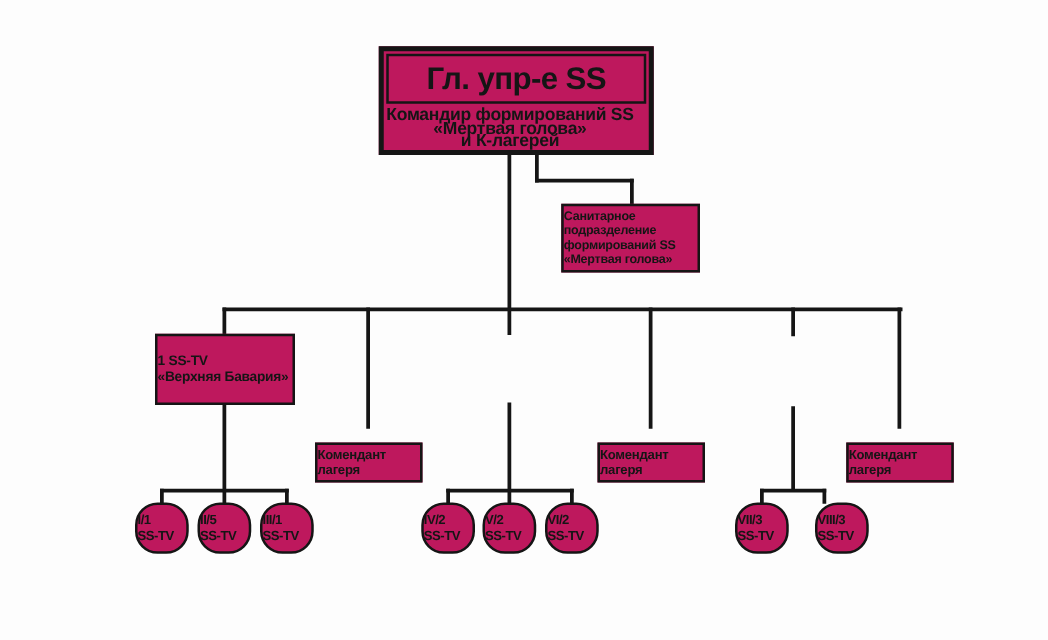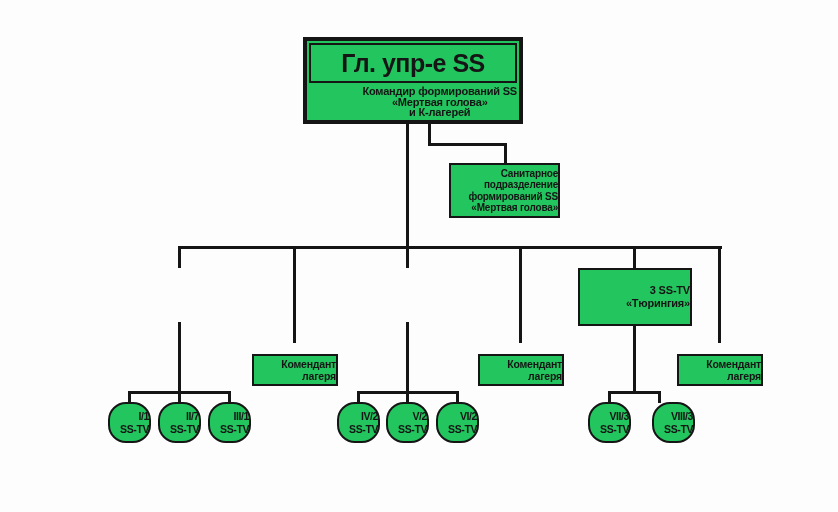--- a/index.html
+++ b/index.html
@@ -20,26 +20,26 @@
     background: #fdfdfd;
     color: #151515;
   }
   .conn {
     position: absolute;
     background: #151515;
   }
   .box {
     position: absolute;
     box-sizing: border-box;
-    background: #22c55e;
+    background: #be185d;
     border: 2px solid #151515;
     display: flex;
     flex-direction: column;
     justify-content: center;
-    align-items: flex-end;
+    align-items: flex-start;
     text-align: center;
     font-weight: bold;
     letter-spacing: -0.2px;
     z-index: 2;
   }
   .box span { display: block; }
 
   
   .root-box {
     left: 303px; top: 37px; width: 220px; height: 87px;
@@ -50,21 +50,21 @@
   .root-title {
     width: 100%;
     box-sizing: border-box;
     border: 2px solid #151515;
     font-size: 25px;
     line-height: 36px;
     height: 40px;
     letter-spacing: -0.5px;
   }
   .root-subtitle {
-    font-size: 11px;
+    font-size: 14px;
     line-height: 10.5px;
     padding-top: 3px;
   }
 
   .sanitary-box {
     left: 449px; top: 163px; width: 111px; height: 55px;
     font-size: 10px; line-height: 11.5px;
   }
 
   .regiment { font-size: 11px; line-height: 13px; }
@@ -129,44 +129,44 @@
     </div>
   </div>
 
   <div class="box sanitary-box">
     <span>Санитарное</span>
     <span>подразделение</span>
     <span>формирований SS</span>
     <span>«Мертвая голова»</span>
   </div>
 
-  <div class="box regiment reg-3">
-    <span>3 SS-TV</span>
-    <span>«Тюрингия»</span>
+  <div class="box regiment reg-1">
+    <span>1 SS-TV</span>
+    <span>«Верхняя Бавария»</span>
   </div>
 
   <div class="box commandant kom-1">
     <span>Комендант</span>
     <span>лагеря</span>
   </div>
   <div class="box commandant kom-2">
     <span>Комендант</span>
     <span>лагеря</span>
   </div>
   <div class="box commandant kom-3">
     <span>Комендант</span>
     <span>лагеря</span>
   </div>
 
   <div class="box battalion bat-1">
     <span>I/1</span>
     <span>SS-TV</span>
   </div>
   <div class="box battalion bat-2">
-    <span>II/7</span>
+    <span>II/5</span>
     <span>SS-TV</span>
   </div>
   <div class="box battalion bat-3">
     <span>III/1</span>
     <span>SS-TV</span>
   </div>
   <div class="box battalion bat-4">
     <span>IV/2</span>
     <span>SS-TV</span>
   </div>

